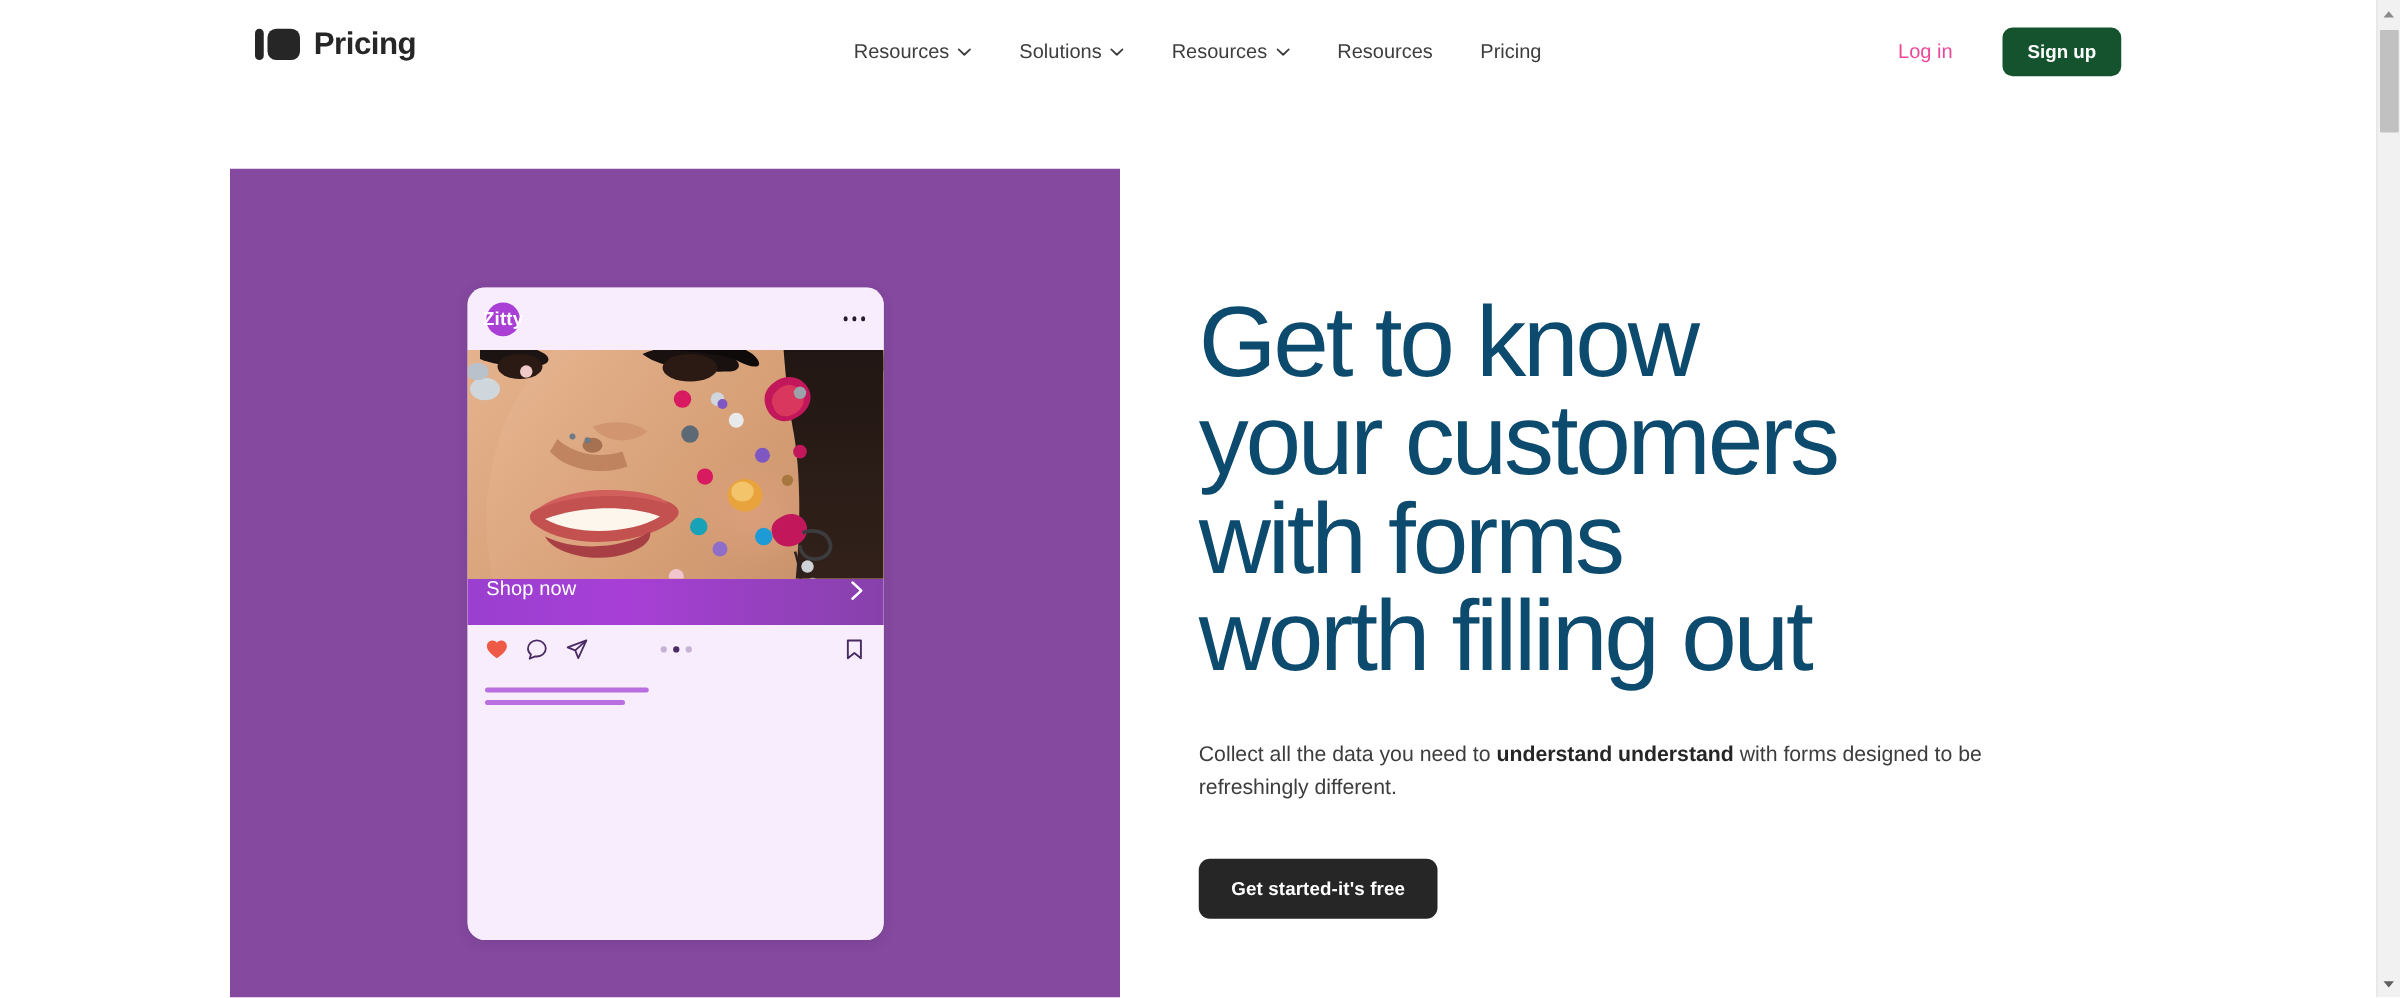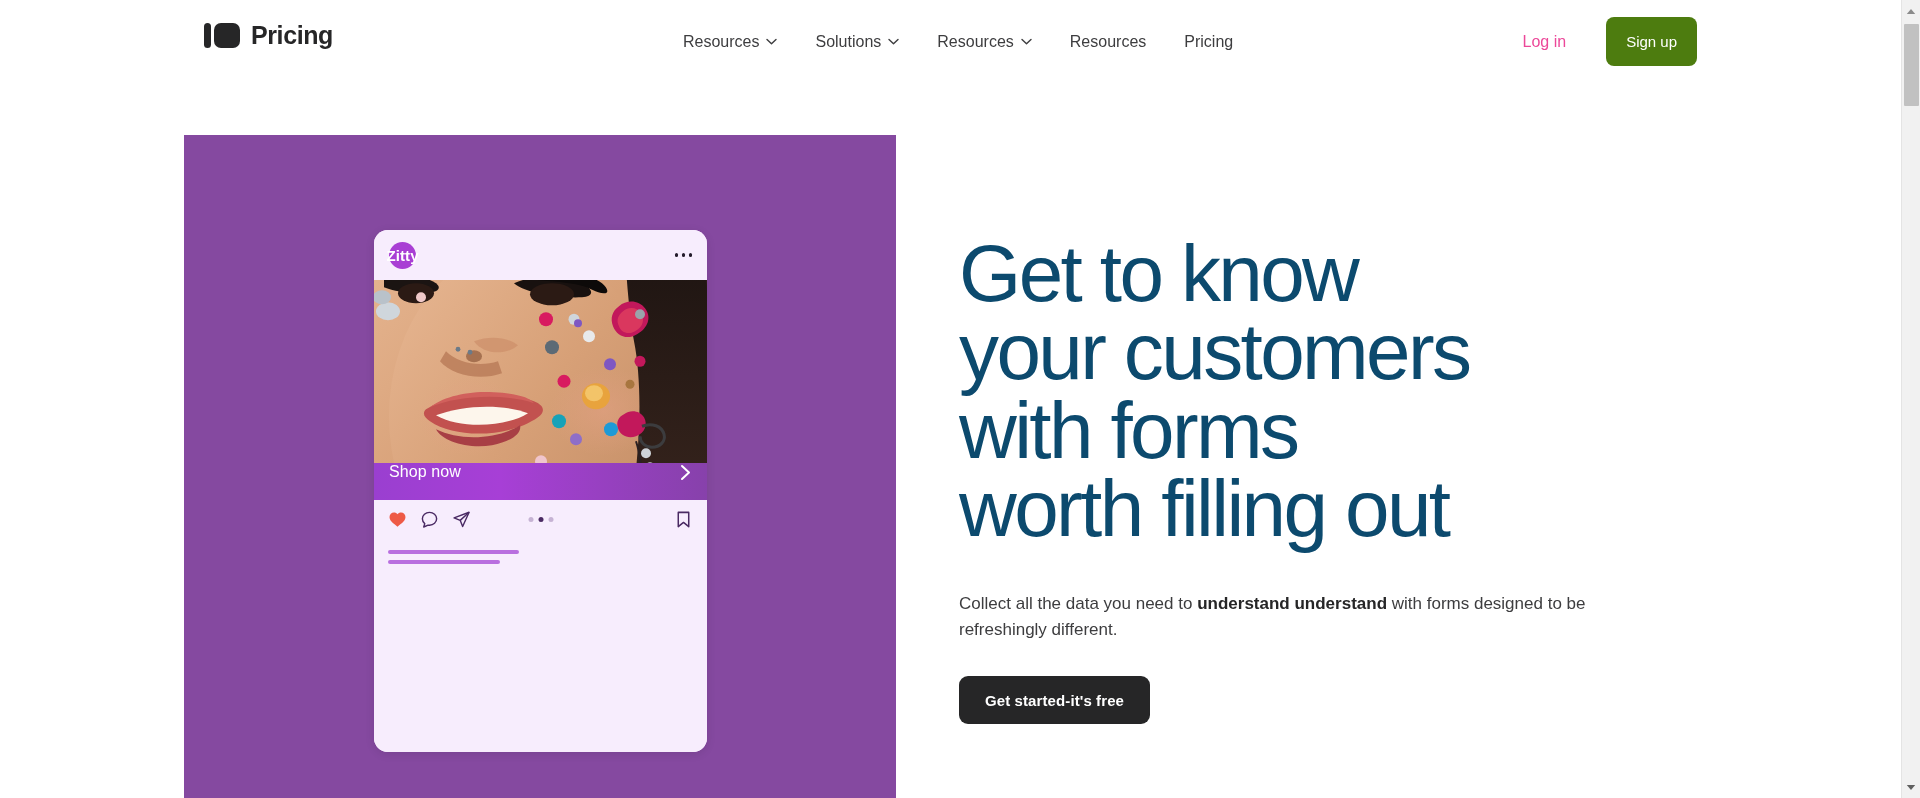--- a/index.html
+++ b/index.html
@@ -41,22 +41,22 @@
   .nav-item:last-child { margin-right:0; }
   .chev { width:11px; height:7px; display:block; }
   .chev svg { display:block; }
 
   .auth { position:absolute; right:204px; top:0; height:83px; display:flex; align-items:center; gap:0; }
   .login-link {
     font-size:16px; color:#ec4899; text-decoration:none;
     cursor:pointer; margin-right:40px; white-space:nowrap;
   }
   .signup-btn {
-    background:#4d7c0f; color:#fff; font-size:15px; font-weight:400;
-    border:none; border-radius:8px; padding:0 20px; height:49px;
+    background:#14532d; color:#fff; font-size:15px; font-weight:700;
+    border:none; border-radius:8px; padding:0 20px; height:39px;
     cursor:pointer; font-family:inherit; white-space:nowrap;
     display:flex; align-items:center; justify-content:center;
   }
 
   
   .hero { position:absolute; top:83px; left:0; right:0; bottom:0; }
 
   .visual-panel {
     position:absolute; left:184px; top:52px;
     width:712px; height:720px;
@@ -124,21 +124,21 @@
   .headline {
     font-size:80px; line-height:0.98; font-weight:400;
     color:#0c4a6e; letter-spacing:-2.6px; white-space:pre-line;
   }
   .subhead {
     margin-top:42px; width:700px;
     font-size:17px; line-height:1.55; color:#3d3d3f;
   }
   .subhead b { font-weight:700; color:#262627; }
   .cta {
-    margin-top:33px;
+    margin-top:44px;
     display:inline-flex; align-items:center; justify-content:center;
     background:#262627; color:#fff;
     font-size:15px; font-weight:700; font-family:inherit;
     border:none; border-radius:9px; height:48px; padding:0 26px;
     cursor:pointer; letter-spacing:.1px;
   }
 
   
   .scrollbar {
     position:absolute; top:0; right:0; width:19px; height:798px;

